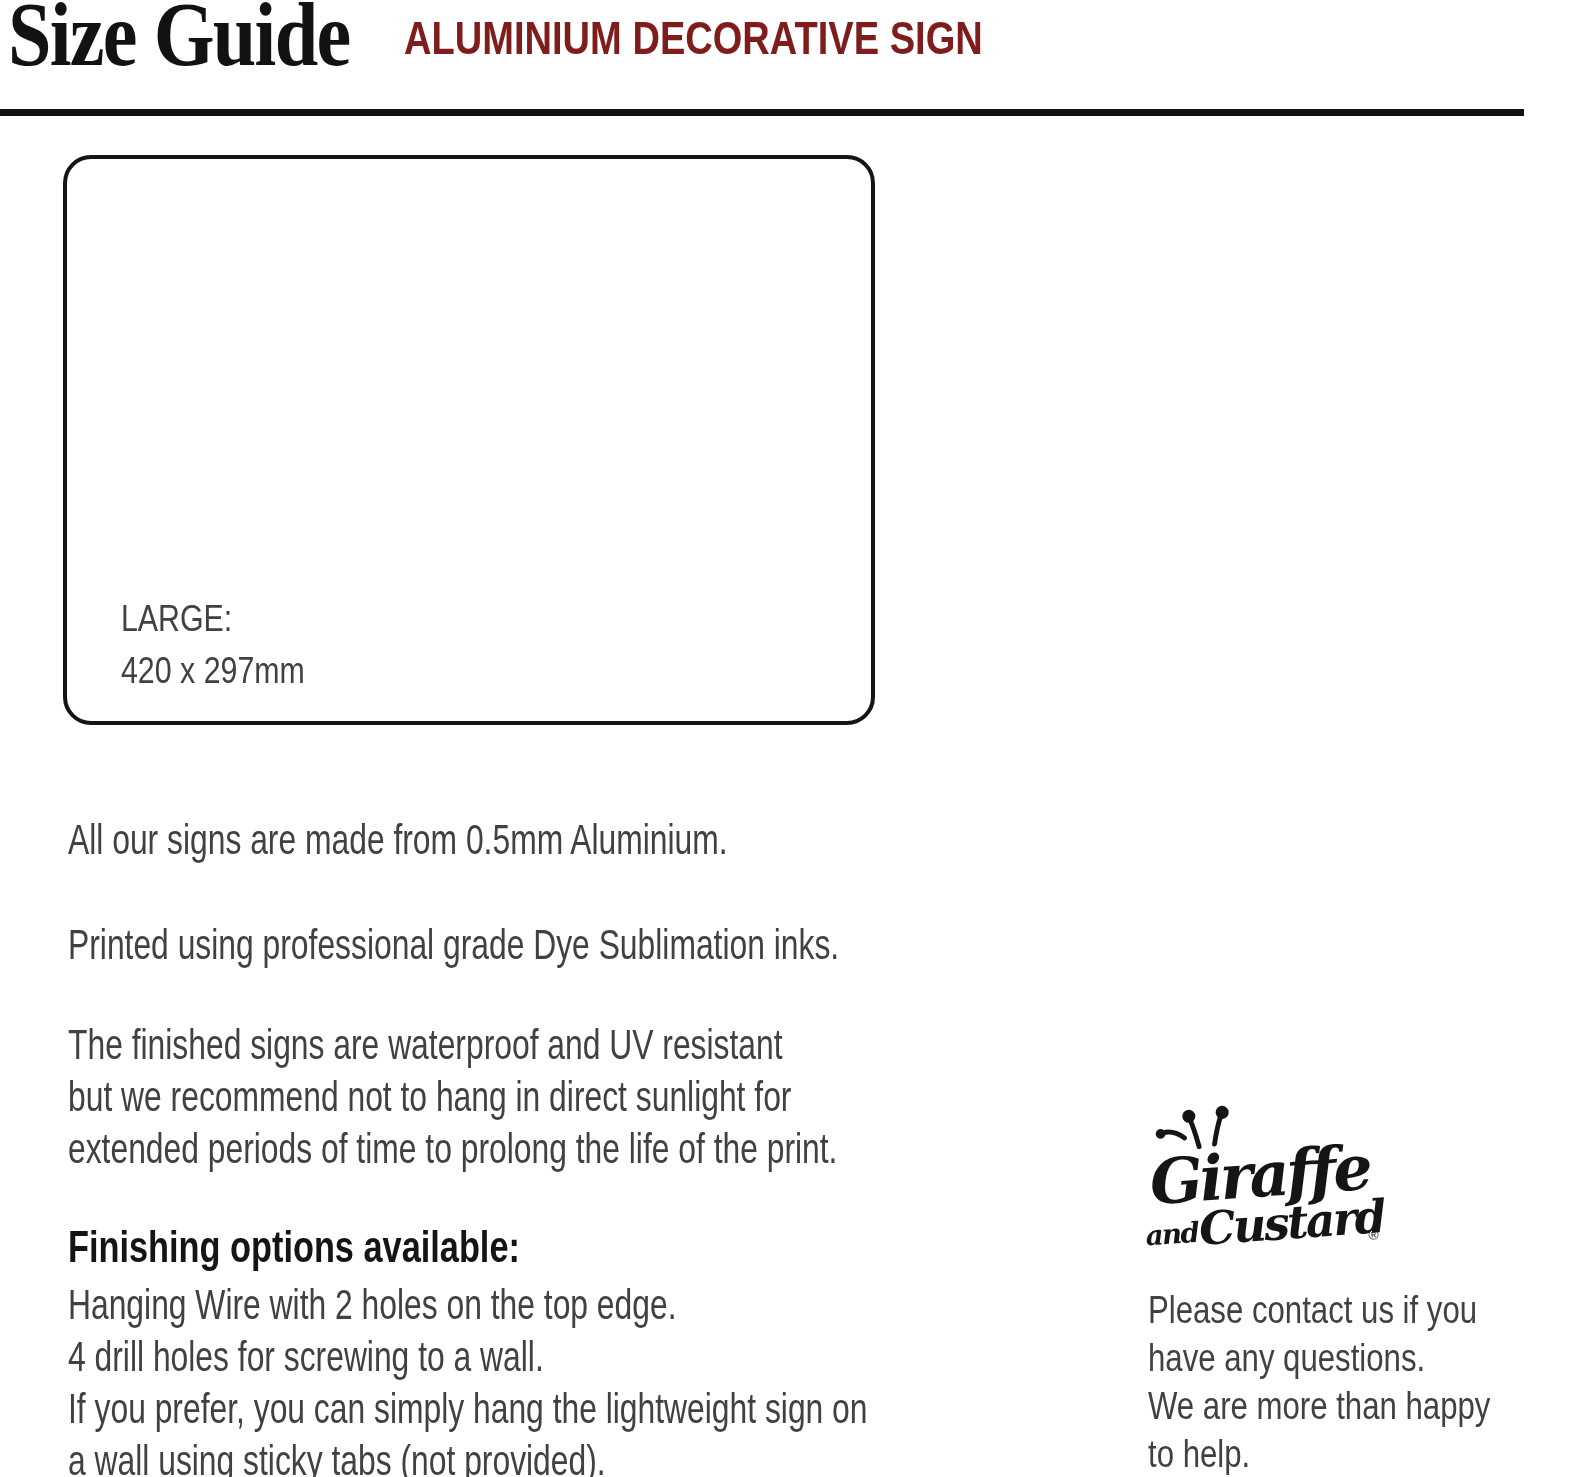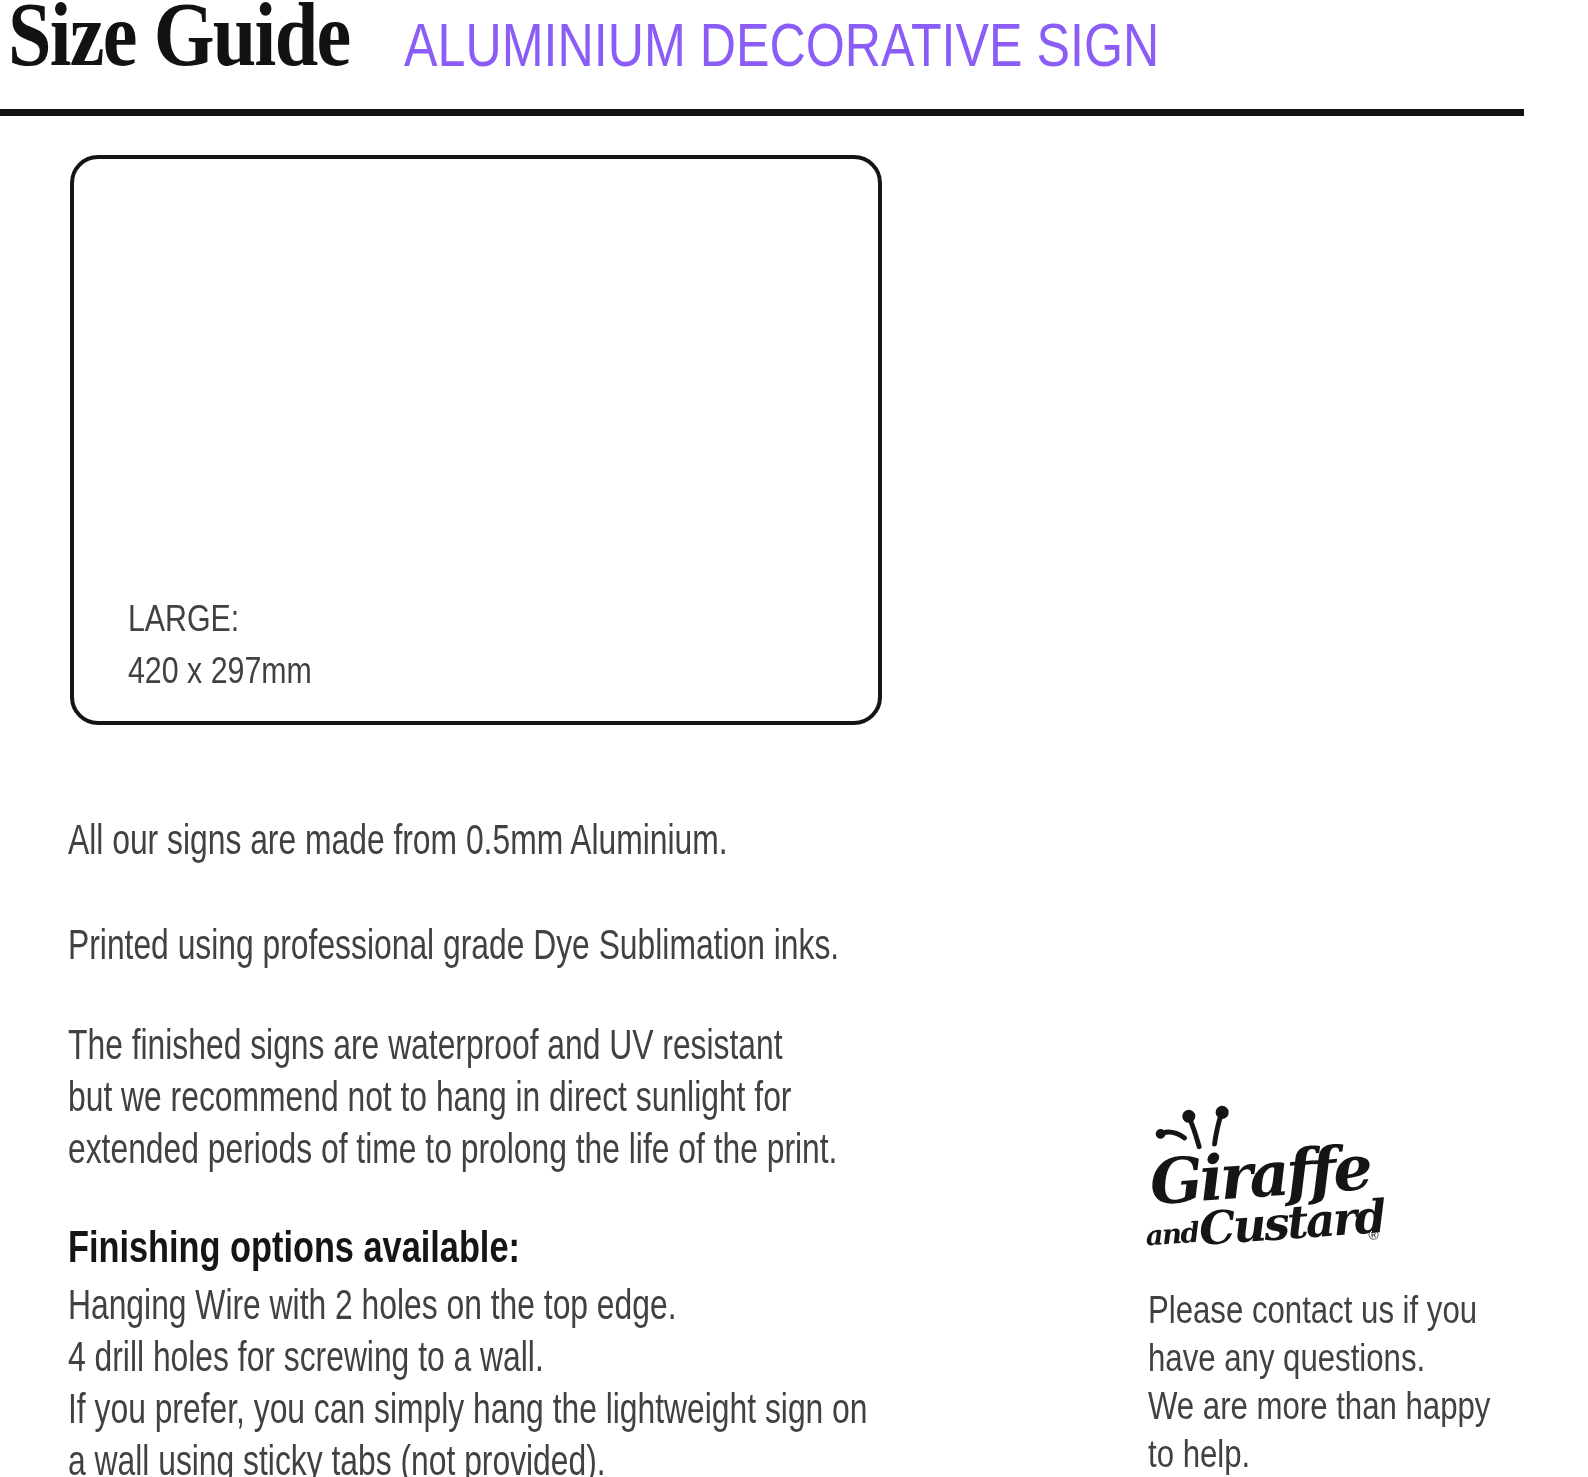--- a/index.html
+++ b/index.html
@@ -29,24 +29,24 @@
   }
   .title .squeeze {
     display: inline-block;
     transform: scaleX(0.85);
     transform-origin: 0 100%;
   }
   .subtitle {
     position: absolute;
     left: 404px;
     top: 14px;
-    font-size: 62px;
+    font-size: 47px;
     line-height: 1;
-    font-weight: normal;
-    color: #8b5cf6;
+    font-weight: bold;
+    color: #7f1d1d;
     white-space: nowrap;
   }
   .subtitle .squeeze {
     display: inline-block;
     transform: scaleX(0.81);
     transform-origin: 0 100%;
     letter-spacing: 0px;
   }
   .rule {
     position: absolute;
@@ -57,21 +57,21 @@
     background: #111111;
   }
 
   
   .size-card {
     position: absolute;
     border: 4px solid #151515;
     border-radius: 28px;
     background: #ffffff;
   }
-  .size-card.large   { left: 70px;  top: 155px; width: 812px; height: 570px; }
+  .size-card.large   { left: 63px;  top: 155px; width: 812px; height: 570px; }
   .size-card.standard{ left: 905px; top: 345px; width: 598px; height: 384px; }
 
   .size-label {
     position: absolute;
     left: 54px;
     color: #414143;
     font-size: 37px;
     line-height: 52px;
     white-space: nowrap;
     transform: scaleX(0.82);

